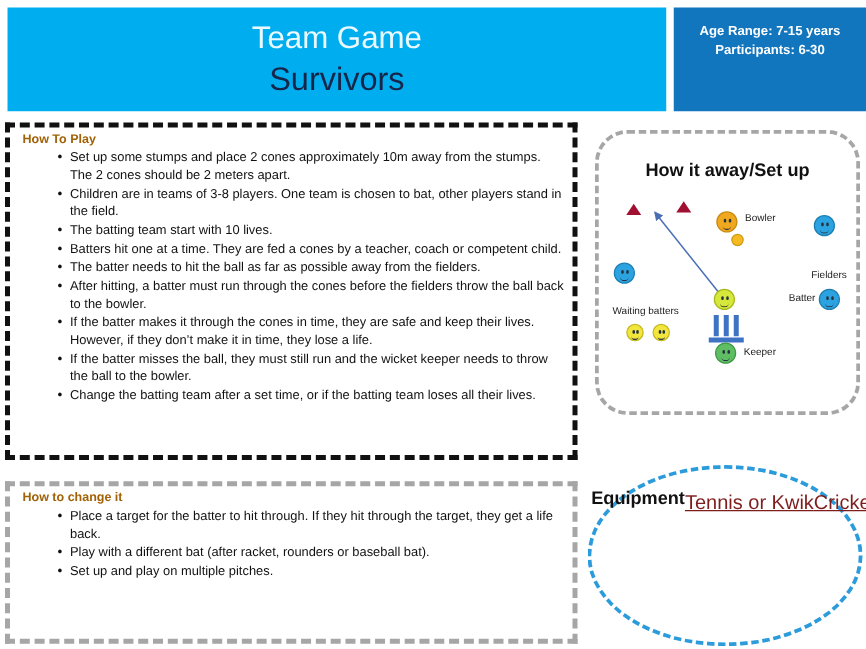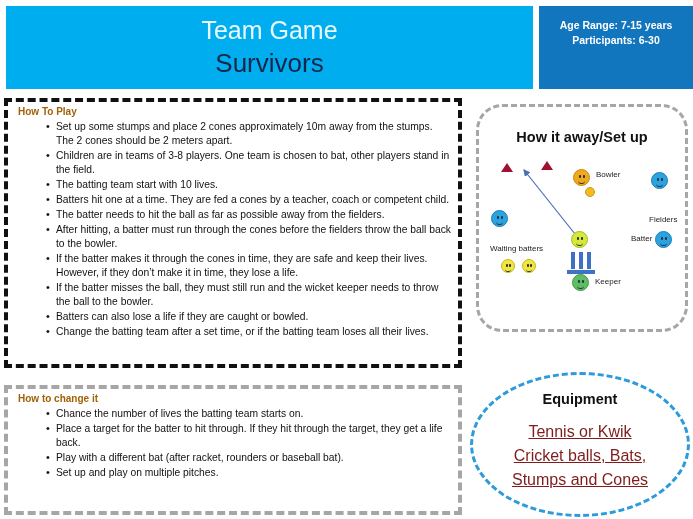--- a/index.html
+++ b/index.html
@@ -218,22 +218,22 @@
   #equipment {
     position: absolute;
     left: 470px;
     top: 372px;
     width: 220px;
     height: 145px;
     border: 3px dashed #2B9BDB;
     border-radius: 50%;
     box-sizing: border-box;
     display: flex;
-    flex-direction: column;
-    align-items: center;
+    flex-direction: row;
+    align-items: flex-start;
     justify-content: flex-start;
     padding-top: 16px;
   }
   #equipment-heading {
     font-size: 14.5px;
     font-weight: bold;
     color: #111111;
     margin-bottom: 13px;
   }
   .equip-line {
@@ -262,29 +262,27 @@
   <div class="section-heading">How To Play</div>
   <ul class="bullets">
     <li>Set up some stumps and place 2 cones approximately 10m away from the stumps. The 2 cones should be 2 meters apart.</li>
     <li>Children are in teams of 3-8 players. One team is chosen to bat, other players stand in the field.</li>
     <li>The batting team start with 10 lives.</li>
     <li>Batters hit one at a time. They are fed a cones by a teacher, coach or competent child.</li>
     <li>The batter needs to hit the ball as far as possible away from the fielders.</li>
     <li>After hitting, a batter must run through the cones before the fielders throw the ball back to the bowler.</li>
     <li>If the batter makes it through the cones in time, they are safe and keep their lives. However, if they don’t make it in time, they lose a life.</li>
     <li>If the batter misses the ball, they must still run and the wicket keeper needs to throw the ball to the bowler.</li>
-    <li>Batters can also lose a life if they are caught or bowled.</li>
     <li>Change the batting team after a set time, or if the batting team loses all their lives.</li>
   </ul>
 </div>
 
 <div id="how-to-change">
   <div class="section-heading">How to change it</div>
   <ul class="bullets">
-    <li>Chance the number of lives the batting team starts on.</li>
     <li>Place a target for the batter to hit through. If they hit through the target, they get a life back.</li>
     <li>Play with a different bat (after racket, rounders or baseball bat).</li>
     <li>Set up and play on multiple pitches.</li>
   </ul>
 </div>
 
 <div id="setup-panel">
   <div id="setup-heading">How it away/Set up</div>
 
   <div id="setup-canvas">

